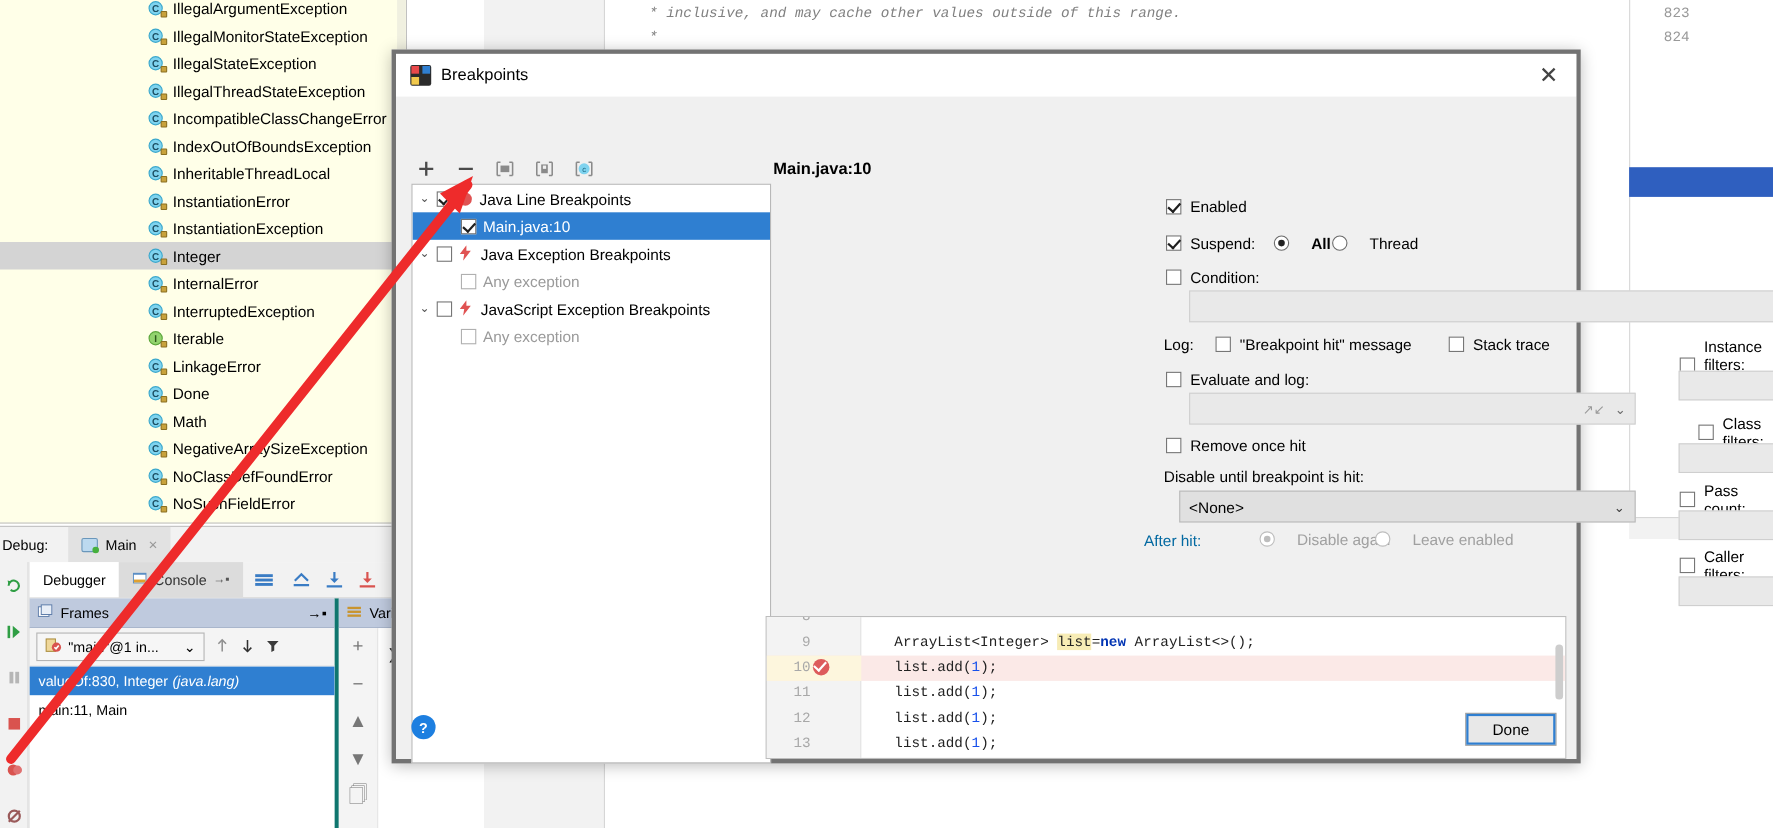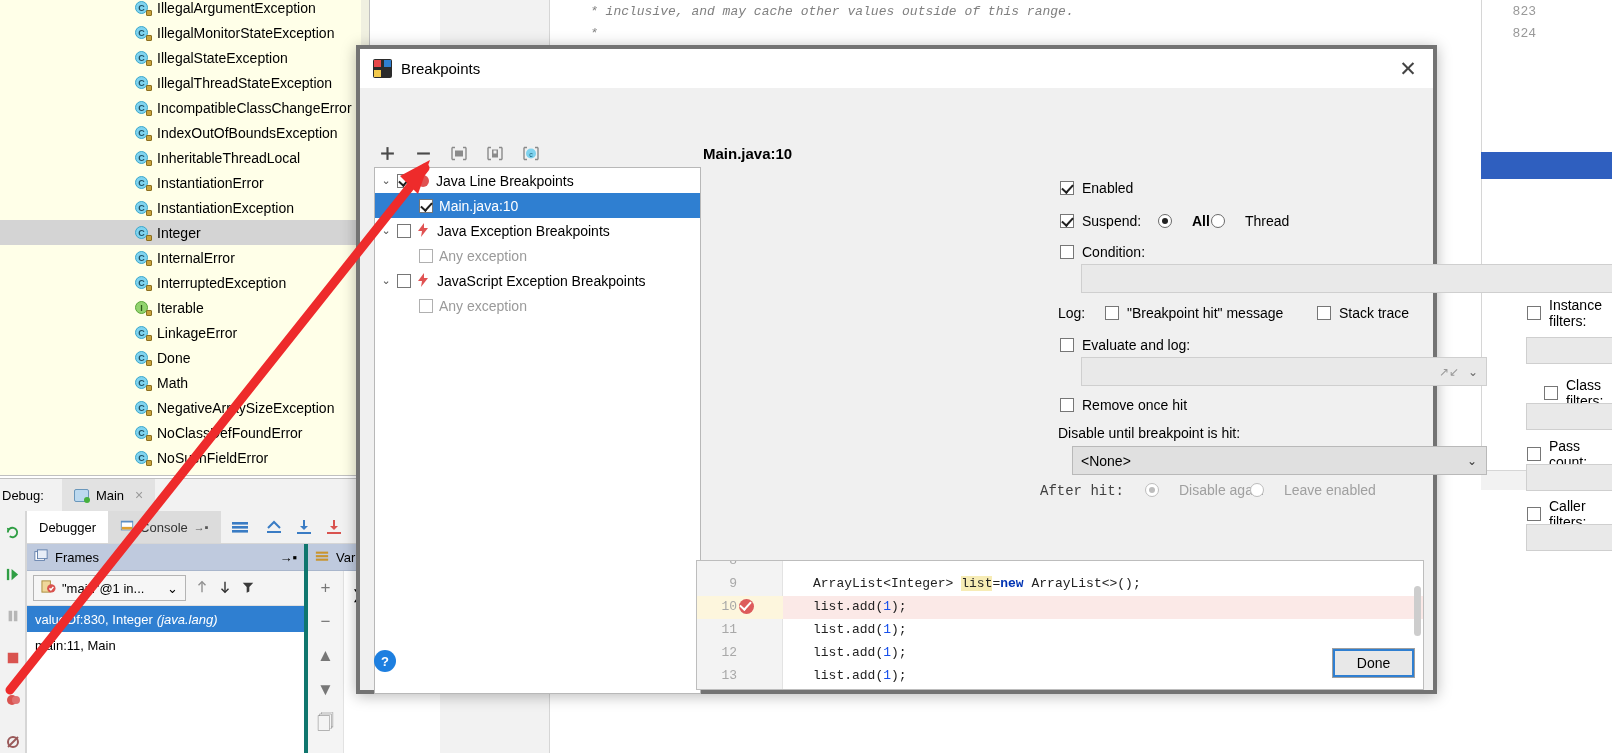--- a/index.html
+++ b/index.html
@@ -647,31 +647,31 @@
       <span class="box"></span>
       <span>Remove once hit</span>
     </div>
 
     <div class="pos" style="left:698px; top:337px; font-size:14px;">Disable until breakpoint is hit:</div>
     <div class="combo" style="left:712px; top:358px; width:415px; height:29px;">
       <span>&lt;None&gt;</span>
       <span class="cv">⌄</span>
     </div>
 
-    <div class="pos" style="left:680px; top:395px; font-size:14px; color:#404040;font-family:Liberation Mono, monospace;">After hit:</div>
+    <div class="pos" style="left:680px; top:395px; font-size:14px; color:#0369a1;">After hit:</div>
     <div class="pos radio dis" style="left:785px; top:394px;">
       <span class="rb on"></span>
       <span>Disable again</span>
     </div>
     <div class="pos radio dis" style="left:890px; top:394px;text-align:center;">
       <span class="rb"></span>
       <span>Leave enabled</span>
     </div>
 
-    <div class="pos chk" style="left:1167px; top:209px;">
+    <div class="pos chk" style="left:1167px; top:219px;align-items:flex-end;">
       <span class="box"></span>
       <span>Instance filters:</span>
     </div>
     <div class="field" style="left:1166px; top:249px; width:214px; height:27px;"></div>
 
     <div class="pos chk" style="left:1167px; top:289px;padding-left:17px;">
       <span class="box"></span>
       <span>Class filters:</span>
     </div>
     <div class="field" style="left:1166px; top:315px; width:248px; height:27px;">

